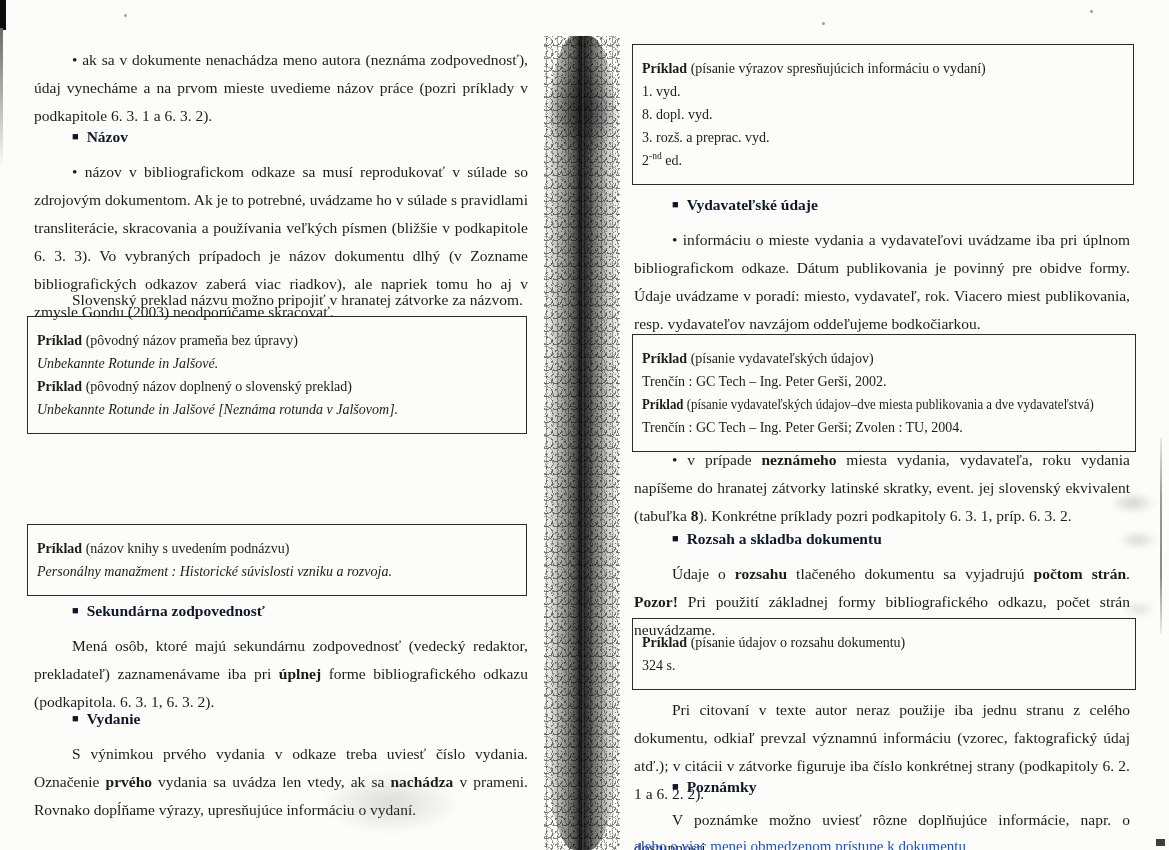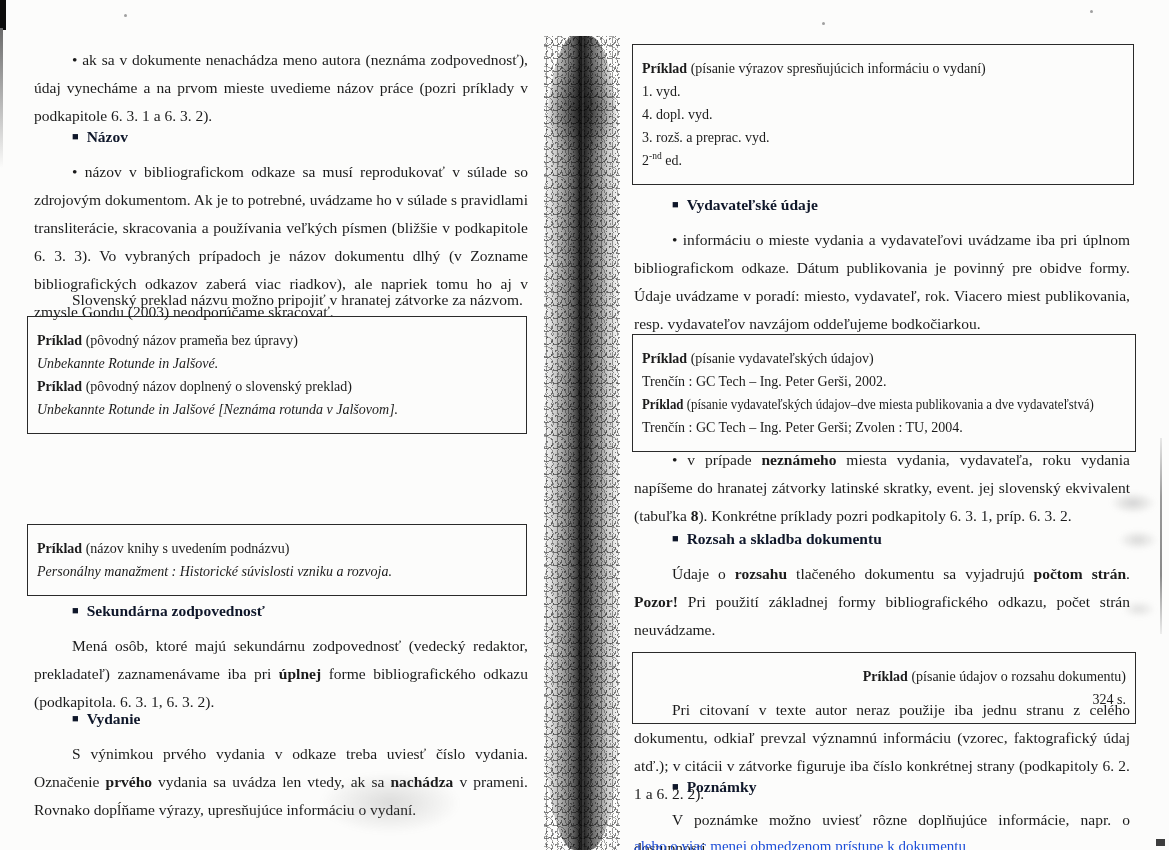--- a/index.html
+++ b/index.html
@@ -112,21 +112,21 @@
 
   <div class="h" style="left:34px; top:710px;">
     <span class="marker">■</span><span>Vydanie</span>
   </div>
 
   <div class="para" style="left:34px; top:740px; width:494px;">S výnimkou prvého vydania v odkaze treba uviesť číslo vydania. Označenie <span class="b">prvého</span> vydania sa uvádza len vtedy, ak sa <span class="b">nachádza</span> v prameni. Rovnako dopĺňame výrazy, upresňujúce informáciu o vydaní.</div>
 
   <div class="xbox" style="left:632px; top:44px; width:482px;">
     <div class="row"><span class="b">Príklad</span> (písanie výrazov spresňujúcich informáciu o vydaní)</div>
     <div class="row">1. vyd.</div>
-    <div class="row">4. dopl. vyd.</div>
+    <div class="row">8. dopl. vyd.</div>
     <div class="row">3. rozš. a preprac. vyd.</div>
     <div class="row">2<sup>-nd</sup> ed.</div>
   </div>
 
   <div class="h" style="left:634px; top:196px;">
     <span class="marker">■</span><span>Vydavateľské údaje</span>
   </div>
 
   <div class="para" style="left:634px; top:226px; width:496px;">• informáciu o mieste vydania a vydavateľovi uvádzame iba pri úplnom bibliografickom odkaze. Dátum publikovania je povinný pre obidve formy. Údaje uvádzame v poradí: miesto, vydavateľ, rok. Viacero miest publikovania, resp. vydavateľov navzájom oddeľujeme bodkočiarkou.</div>
 
@@ -138,21 +138,21 @@
   </div>
 
   <div class="para" style="left:634px; top:446px; width:496px;">• v prípade <span class="b">neznámeho</span> miesta vydania, vydavateľa, roku vydania napíšeme do hranatej zátvorky latinské skratky, event. jej slovenský ekvivalent (tabuľka <span class="b">8</span>). Konkrétne príklady pozri podkapitoly 6. 3. 1, príp. 6. 3. 2.</div>
 
   <div class="h" style="left:634px; top:530px;">
     <span class="marker">■</span><span>Rozsah a skladba dokumentu</span>
   </div>
 
   <div class="para" style="left:634px; top:560px; width:496px;">Údaje o <span class="b">rozsahu</span> tlačeného dokumentu sa vyjadrujú <span class="b">počtom strán</span>. <span class="b">Pozor!</span> Pri použití základnej formy bibliografického odkazu, počet strán neuvádzame.</div>
 
-  <div class="xbox" style="left:632px; top:652px; width:484px;text-align:right;">
+  <div class="xbox" style="left:632px; top:618px; width:484px;">
     <div class="row"><span class="b">Príklad</span> (písanie údajov o rozsahu dokumentu)</div>
     <div class="row">324 s.</div>
   </div>
 
   <div class="para" style="left:634px; top:696px; width:496px;">Pri citovaní v texte autor neraz použije iba jednu stranu z celého dokumentu, odkiaľ prevzal významnú informáciu (vzorec, faktografický údaj atď.); v citácii v zátvorke figuruje iba číslo konkrétnej strany (podkapitoly 6. 2. 1 a 6. 2. 2).</div>
 
   <div class="h" style="left:634px; top:778px;">
     <span class="marker">■</span><span>Poznámky</span>
   </div>
 

